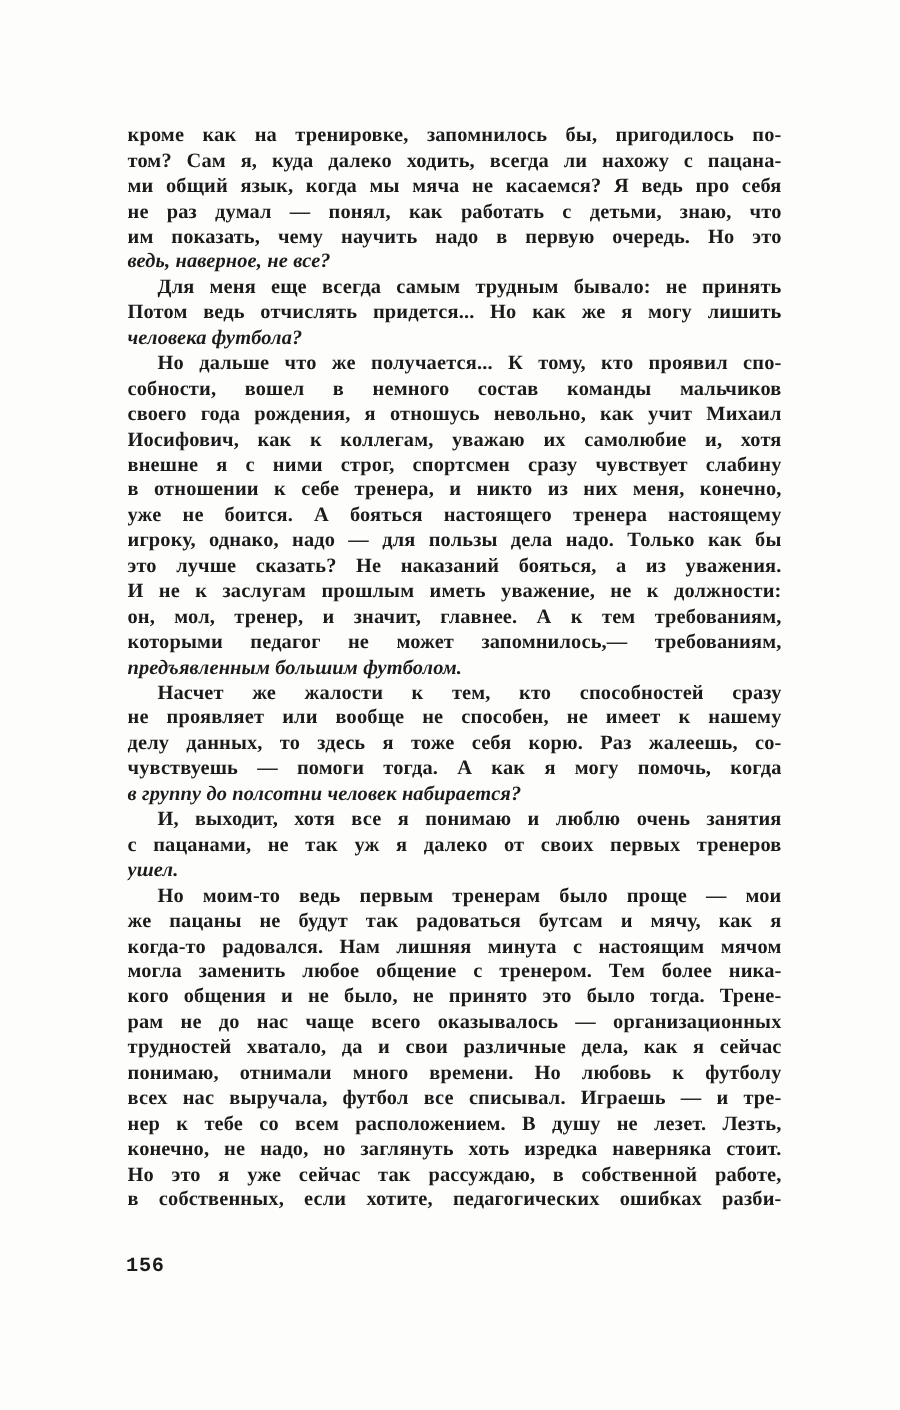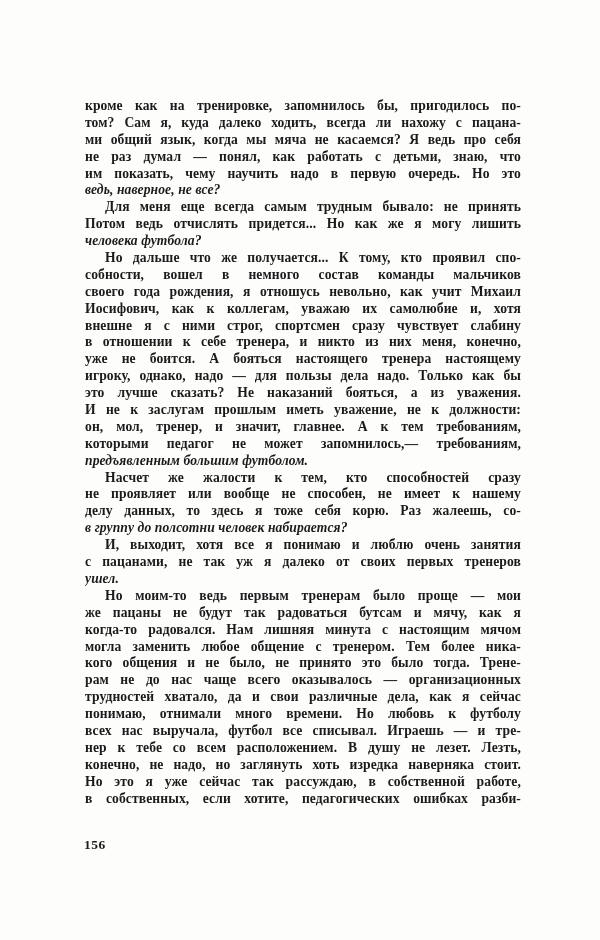--- a/index.html
+++ b/index.html
@@ -10,21 +10,21 @@
   .page {
     position: relative;
     width: 600px;
     height: 940px;
     background: #fdfdfc;
     overflow: hidden;
   }
   .text-block {
     position: absolute;
     left: 85px;
-    top: 98px;
+    top: 82px;
     width: 436px;
   }
   .paragraph {
     margin: 0;
     padding: 0;
   }
   .line {
     font-family: "Liberation Serif", "DejaVu Serif", serif;
     font-weight: 700;
     font-size: 13.6px;
@@ -45,21 +45,21 @@
     white-space: normal;
     font-style: italic;
   }
   .line.indent {
     text-indent: 20px;
   }
   .page-number {
     position: absolute;
     left: 84px;
     top: 837px;
-    font-family: Liberation Serif, serif;
+    font-family: Liberation Mono, monospace;
     font-weight: 700;
     font-size: 13.5px;
     color: #1b1b1b;
     letter-spacing: 0.5px;
   }
 </style>
 </head>
 <body>
 
 <div class="page">
@@ -89,20 +89,21 @@
         <div class="line justified">это лучше сказать? Не наказаний бояться, а из уважения.</div>
         <div class="line justified">И не к заслугам прошлым иметь уважение, не к должности:</div>
         <div class="line justified">он, мол, тренер, и значит, главнее. А к тем требованиям,</div>
         <div class="line justified">которыми педагог не может запомнилось,— требованиям,</div>
         <div class="line para-end">предъявленным большим футболом.</div>
       </div>
       <div class="paragraph">
         <div class="line justified indent">Насчет же жалости к тем, кто способностей сразу</div>
         <div class="line justified">не проявляет или вообще не способен, не имеет к нашему</div>
         <div class="line justified">делу данных, то здесь я тоже себя корю. Раз жалеешь, со-</div>
+        <div class="line justified">чувствуешь — помоги тогда. А как я могу помочь, когда</div>
         <div class="line para-end">в группу до полсотни человек набирается?</div>
       </div>
       <div class="paragraph">
         <div class="line justified indent">И, выходит, хотя все я понимаю и люблю очень занятия</div>
         <div class="line justified">с пацанами, не так уж я далеко от своих первых тренеров</div>
         <div class="line para-end">ушел.</div>
       </div>
       <div class="paragraph">
         <div class="line justified indent">Но моим-то ведь первым тренерам было проще — мои</div>
         <div class="line justified">же пацаны не будут так радоваться бутсам и мячу, как я</div>

